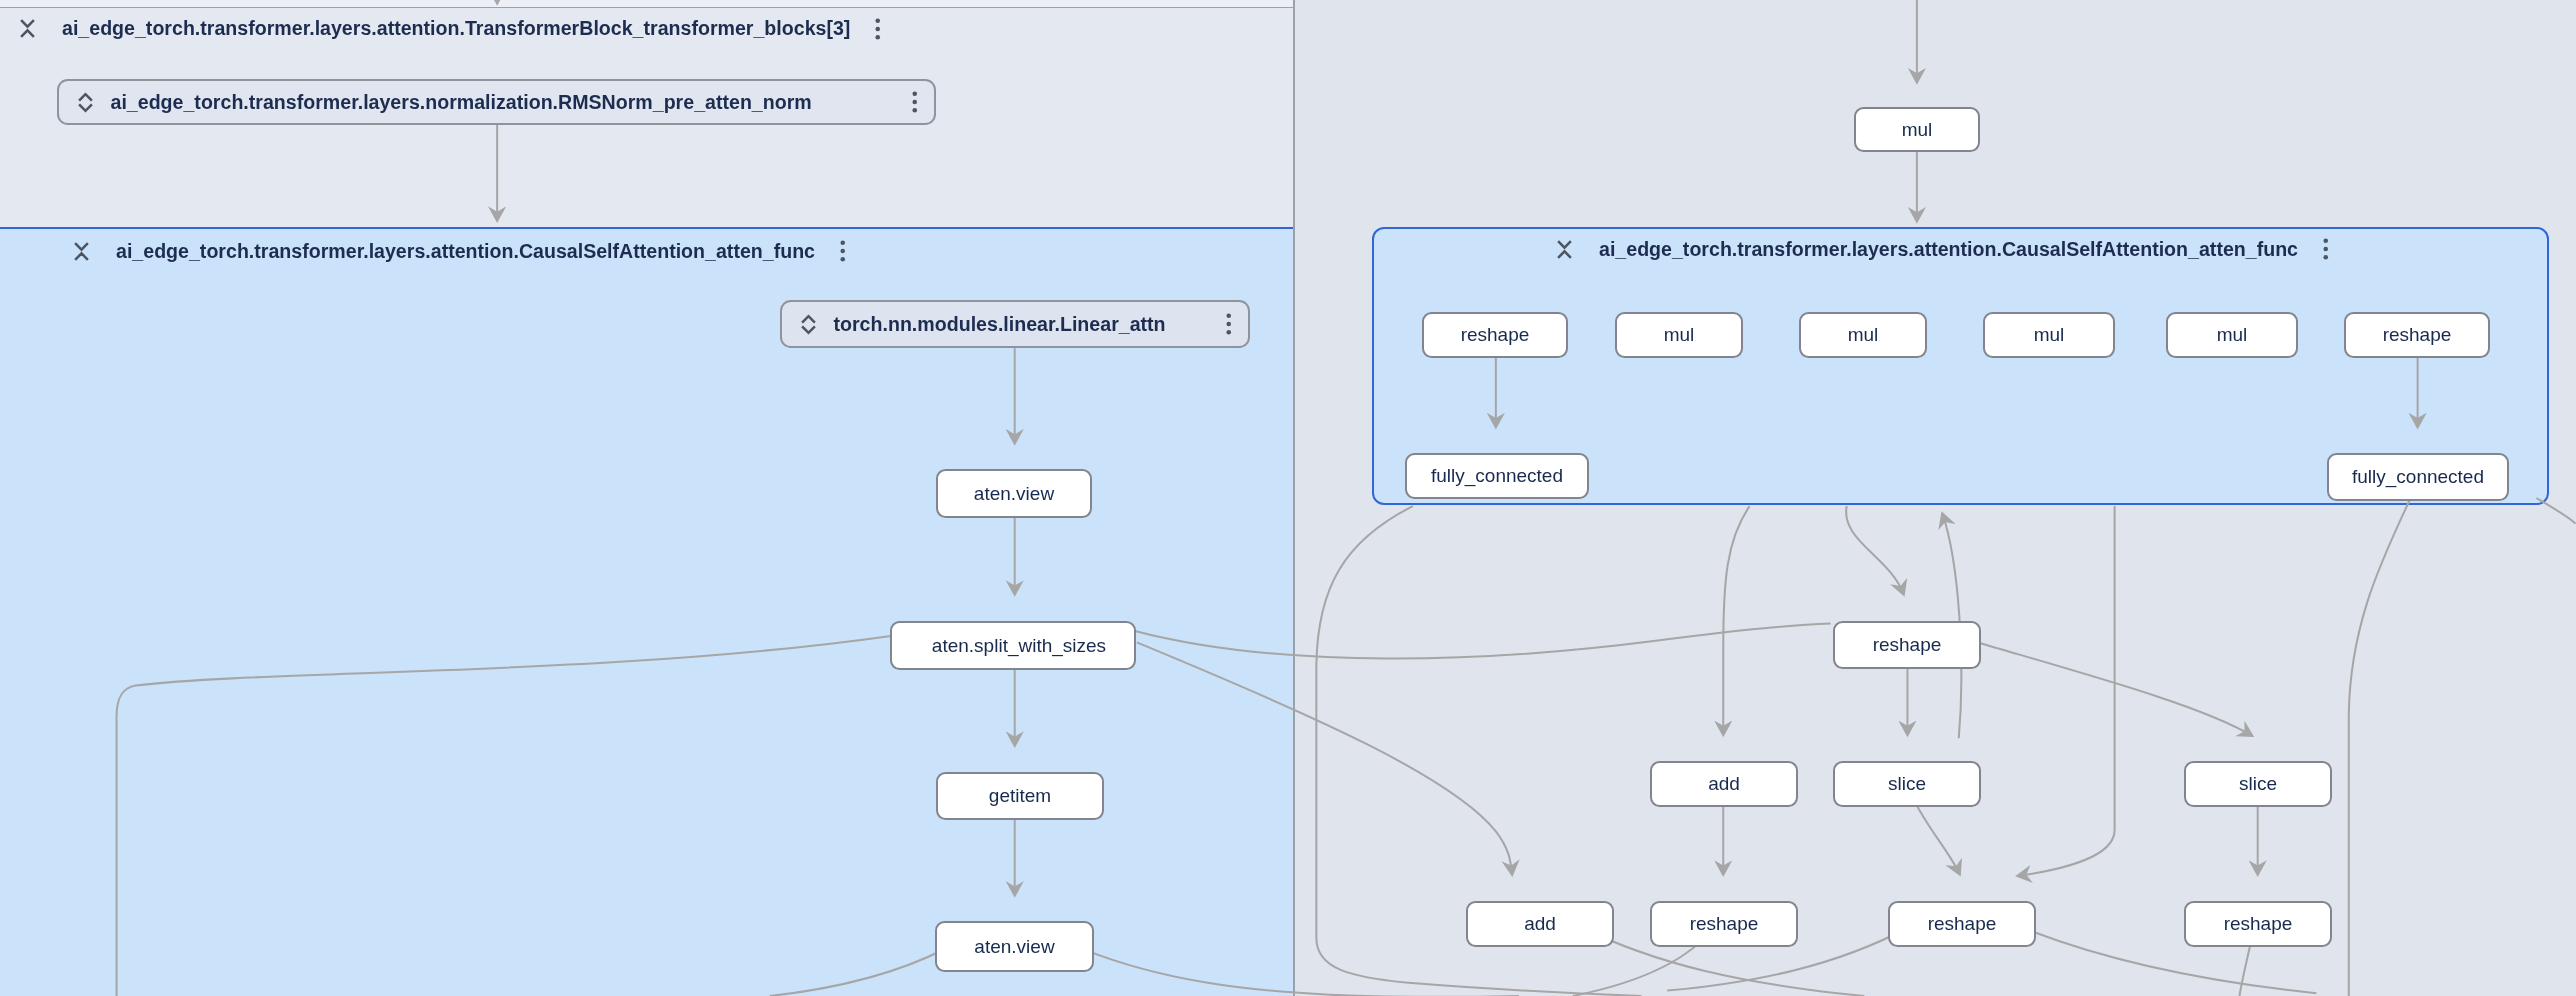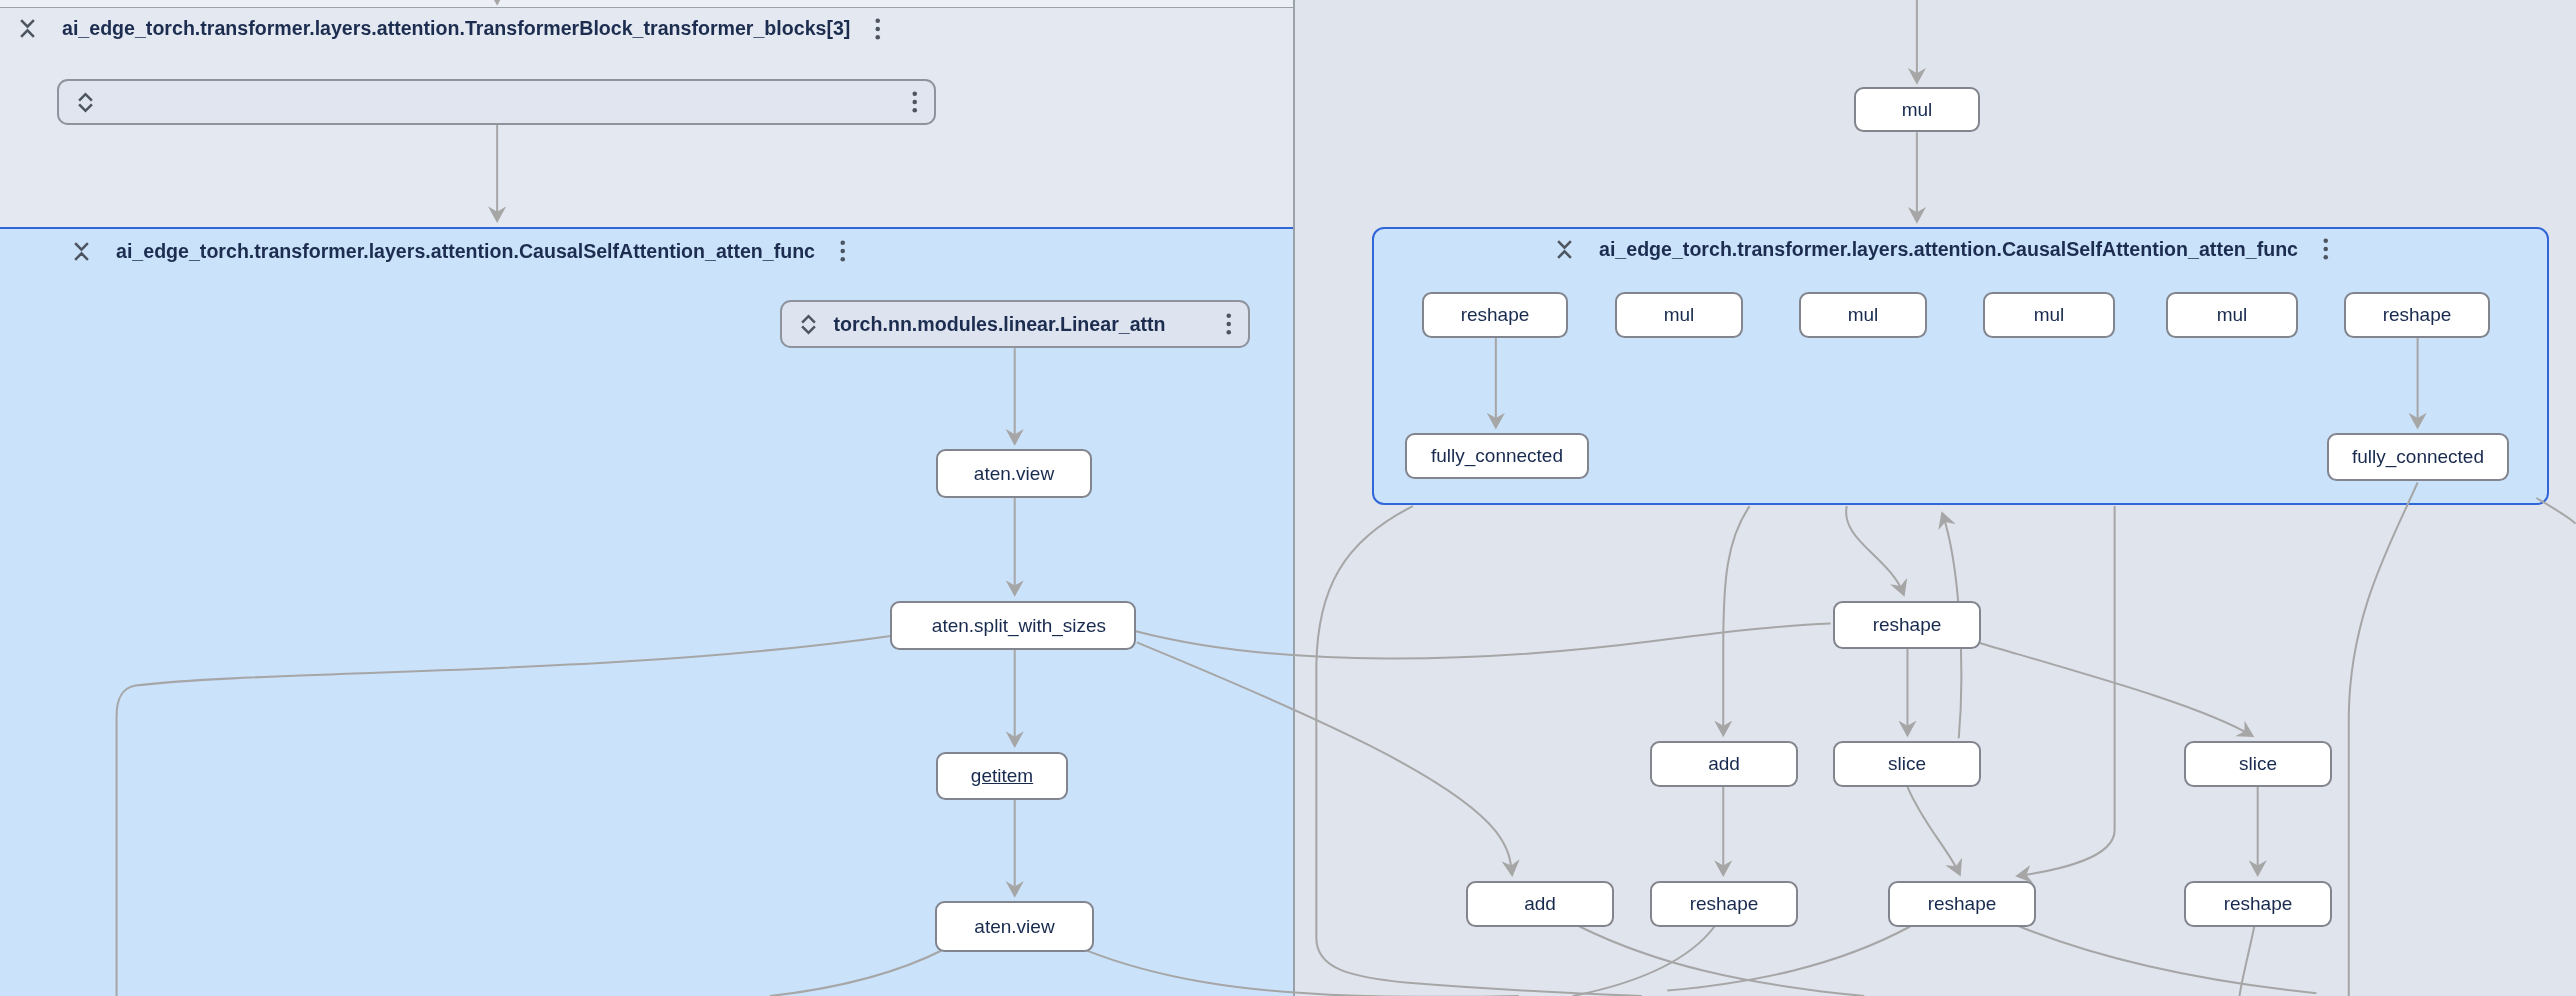--- a/index.html
+++ b/index.html
@@ -19,21 +19,21 @@
   
   #edges{left:0;top:0;width:2576px;height:996px;pointer-events:none;}
   
   .grp-header{display:flex;align-items:center;gap:23px;white-space:nowrap;}
   .grp-title{font-size:19.6px;font-weight:bold;color:#1d2d50;}
   .icon-btn{display:inline-flex;align-items:center;justify-content:center;flex:0 0 auto;}
   
   .op-node{
     position:absolute;background:#ffffff;border:2px solid #82858d;border-radius:9.5px;
     box-sizing:border-box;display:flex;align-items:center;justify-content:center;
-    font-size:19px;color:#182a4e;white-space:nowrap;z-index:30;
+    font-size:19px;color:#182a4e;white-space:nowrap;z-index:30;margin-top:20px;
   }
   
   .collapsed-node{
     position:absolute;border:2px solid #8f949c;border-radius:10.8px;box-sizing:border-box;
     display:flex;align-items:center;padding:0 15px;gap:13.5px;z-index:30;
   }
   .collapsed-node .grp-title{font-weight:bold;}
   .spacer{flex:1 1 auto;}
 </style>
 </head>
@@ -103,20 +103,21 @@
       </svg>
   </span>
 </div>
 
 <div class="abs collapsed-node" style="left:57px;top:79px;width:879px;height:46px;background:#e0e5f0;">
   <span class="icon-btn">
     <svg width="23" height="23" viewBox="0 0 18 18">
         <path d="M4,7.5 L9,2.5 L14,7.5 M4,10.5 L9,15.5 L14,10.5" stroke="#4d5560" stroke-width="2" fill="none"></path>
       </svg>
   </span>
+  <span class="grp-title">ai_edge_torch.transformer.layers.normalization.RMSNorm_pre_atten_norm</span>
   <span class="spacer"></span>
   <span class="icon-btn">
     <svg width="9.5" height="24" viewBox="0 0 8 22">
         <circle cx="4" cy="3.5" r="2.1" fill="#4d5560"></circle>
         <circle cx="4" cy="11" r="2.1" fill="#4d5560"></circle>
         <circle cx="4" cy="18.5" r="2.1" fill="#4d5560"></circle>
       </svg>
   </span>
 </div>
 
@@ -165,21 +166,21 @@
         <circle cx="4" cy="3.5" r="2.1" fill="#4d5560"></circle>
         <circle cx="4" cy="11" r="2.1" fill="#4d5560"></circle>
         <circle cx="4" cy="18.5" r="2.1" fill="#4d5560"></circle>
       </svg>
   </span>
 </div>
 
 <div id="node-layer">
     <div class="op-node" style="left: 936px; top: 449px; width: 156px; height: 49px;">aten.view</div>
     <div class="op-node" style="left: 890px; top: 601px; width: 246px; height: 49px; padding-left: 12px;">aten.split_with_sizes</div>
-    <div class="op-node" style="left: 936px; top: 752px; width: 132px; height: 48px; text-decoration: underline;">getitem</div>
+    <div class="op-node" style="left: 936px; top: 752px; width: 168px; height: 48px;">getitem</div>
     <div class="op-node" style="left: 935px; top: 901px; width: 159px; height: 51px;">aten.view</div>
     <div class="op-node" style="left: 1854px; top: 87px; width: 126px; height: 45px;">mul</div>
     <div class="op-node" style="left: 1422px; top: 292px; width: 146px; height: 46px;">reshape</div>
     <div class="op-node" style="left: 1615px; top: 292px; width: 128px; height: 46px;">mul</div>
     <div class="op-node" style="left: 1799px; top: 292px; width: 128px; height: 46px;">mul</div>
     <div class="op-node" style="left: 1983px; top: 292px; width: 132px; height: 46px;">mul</div>
     <div class="op-node" style="left: 2166px; top: 292px; width: 132px; height: 46px;">mul</div>
     <div class="op-node" style="left: 2344px; top: 292px; width: 146px; height: 46px;">reshape</div>
     <div class="op-node" style="left: 1405px; top: 433px; width: 184px; height: 46px;">fully_connected</div>
     <div class="op-node" style="left: 2327px; top: 433px; width: 182px; height: 48px;">fully_connected</div>

